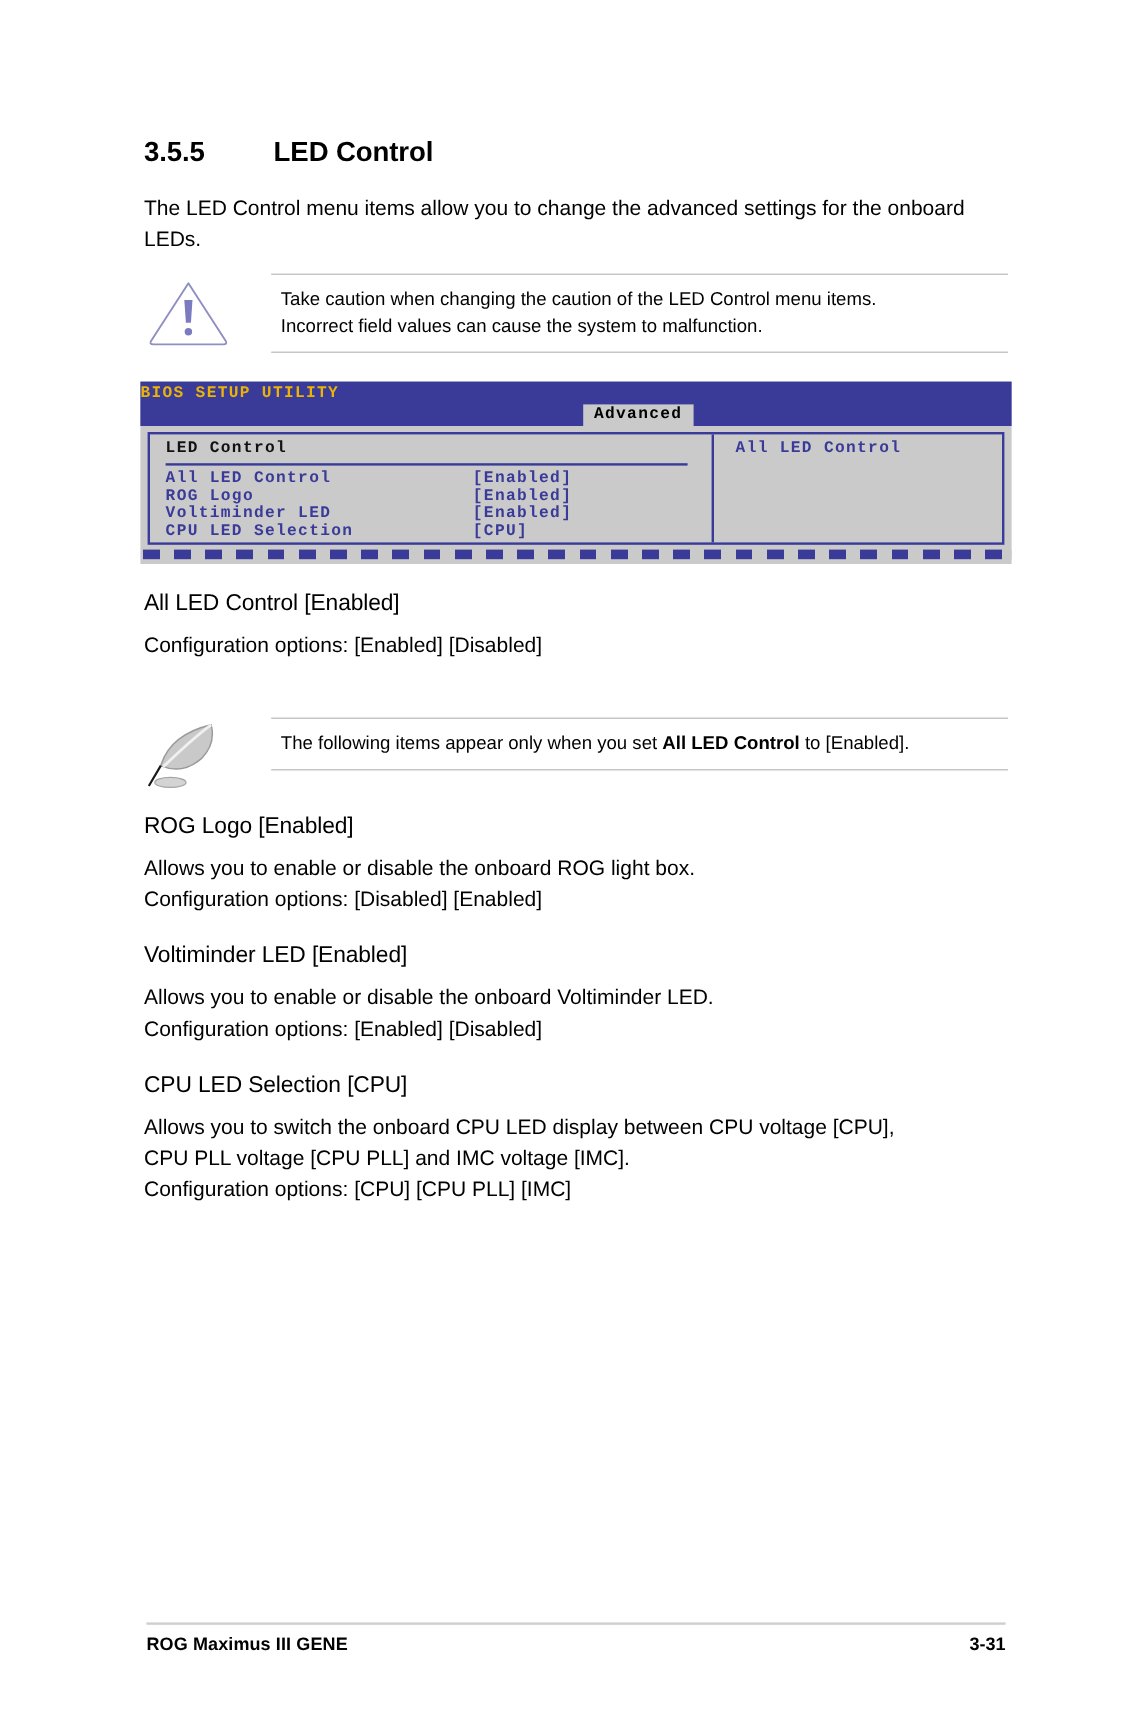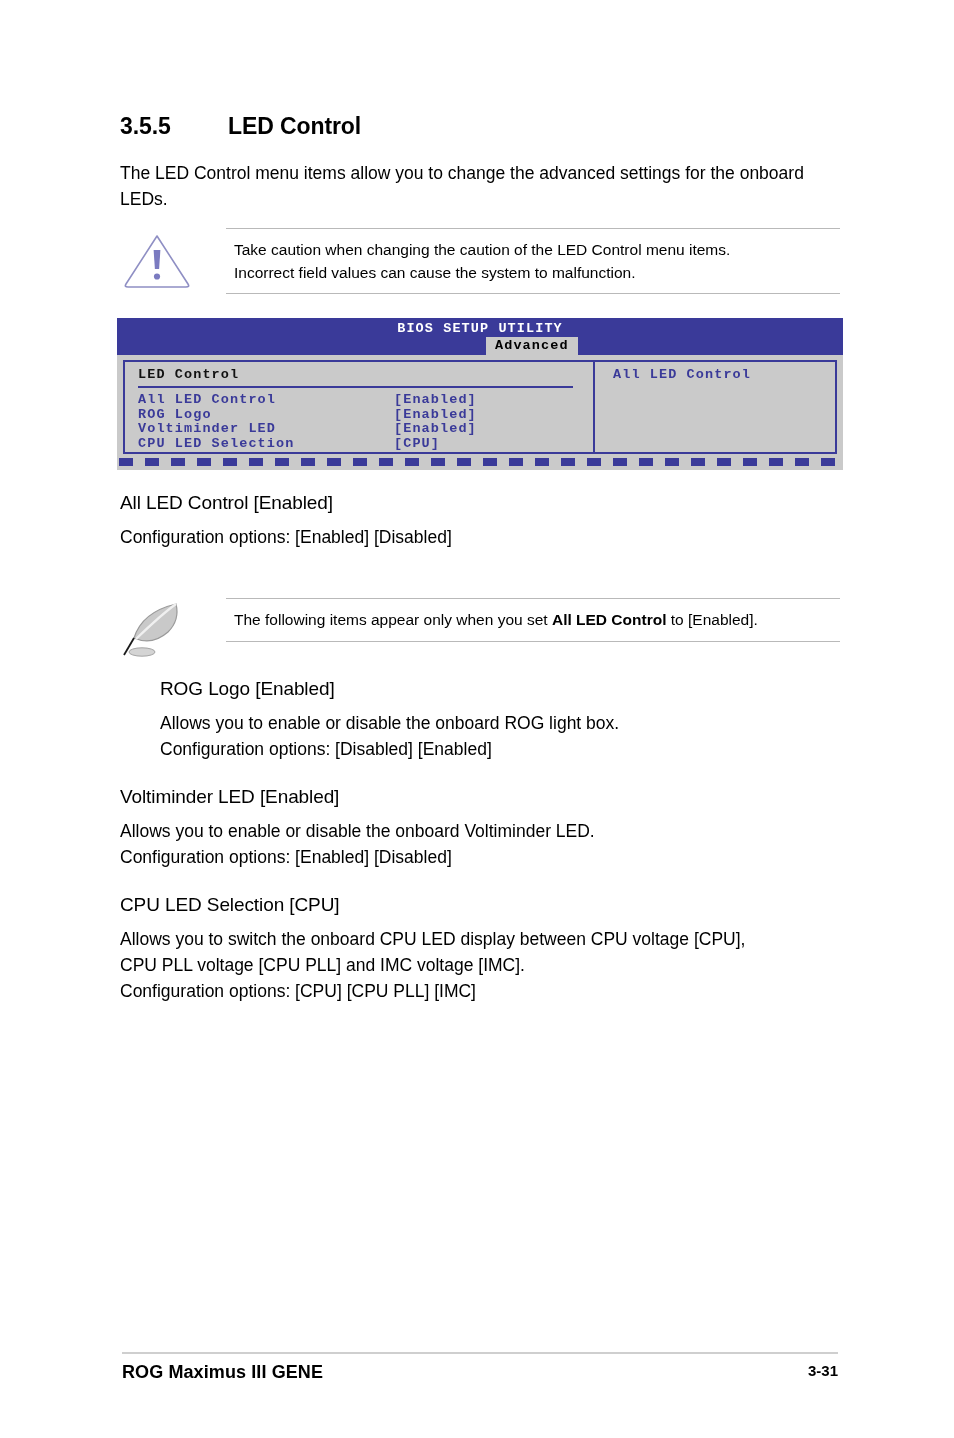--- a/index.html
+++ b/index.html
@@ -91,22 +91,21 @@
   }
   .bios-titlebar {
     position: relative;
     height: 37px;
     background: #3a3a99;
   }
   .bios-title {
     position: absolute;
     left: 0; right: 0;
     top: 3px;
-    text-align: center;
-    color: #ffffff;
+    color: #eab308;
     font-size: 13.5px;
     font-weight: bold;
     letter-spacing: 1.1px;
   }
   .bios-tab {
     position: absolute;
     left: 369px;
     top: 19px;
     background: #cacaca;
     color: #000000;
@@ -185,38 +184,38 @@
     margin: 0 0 10px 0;
     letter-spacing: -0.1px;
   }
   .sub-body {
     font-size: 17.5px;
     line-height: 26px;
   }
   .sub-body div { white-space: nowrap; }
 
   #sub-all-led   { top: 492px; }
-  #sub-rog-logo  { top: 678px; margin-left: 40px; }
+  #sub-rog-logo  { top: 678px; }
   #sub-voltiminder { top: 786px; }
   #sub-cpu-led   { top: 894px; }
 
   
   .footer-rule {
     position: absolute;
     left: 122px;
     top: 1352px;
     width: 716px;
     height: 2px;
     background: #cfcfcf;
   }
   .footer-left {
     position: absolute;
     left: 122px;
     top: 1362px;
-    font-size: 18px;
+    font-size: 15px;
     font-weight: bold;
     letter-spacing: 0.1px;
   }
   .footer-right {
     position: absolute;
     left: 600px;
     top: 1362px;
     width: 238px;
     text-align: right;
     font-size: 15px;

